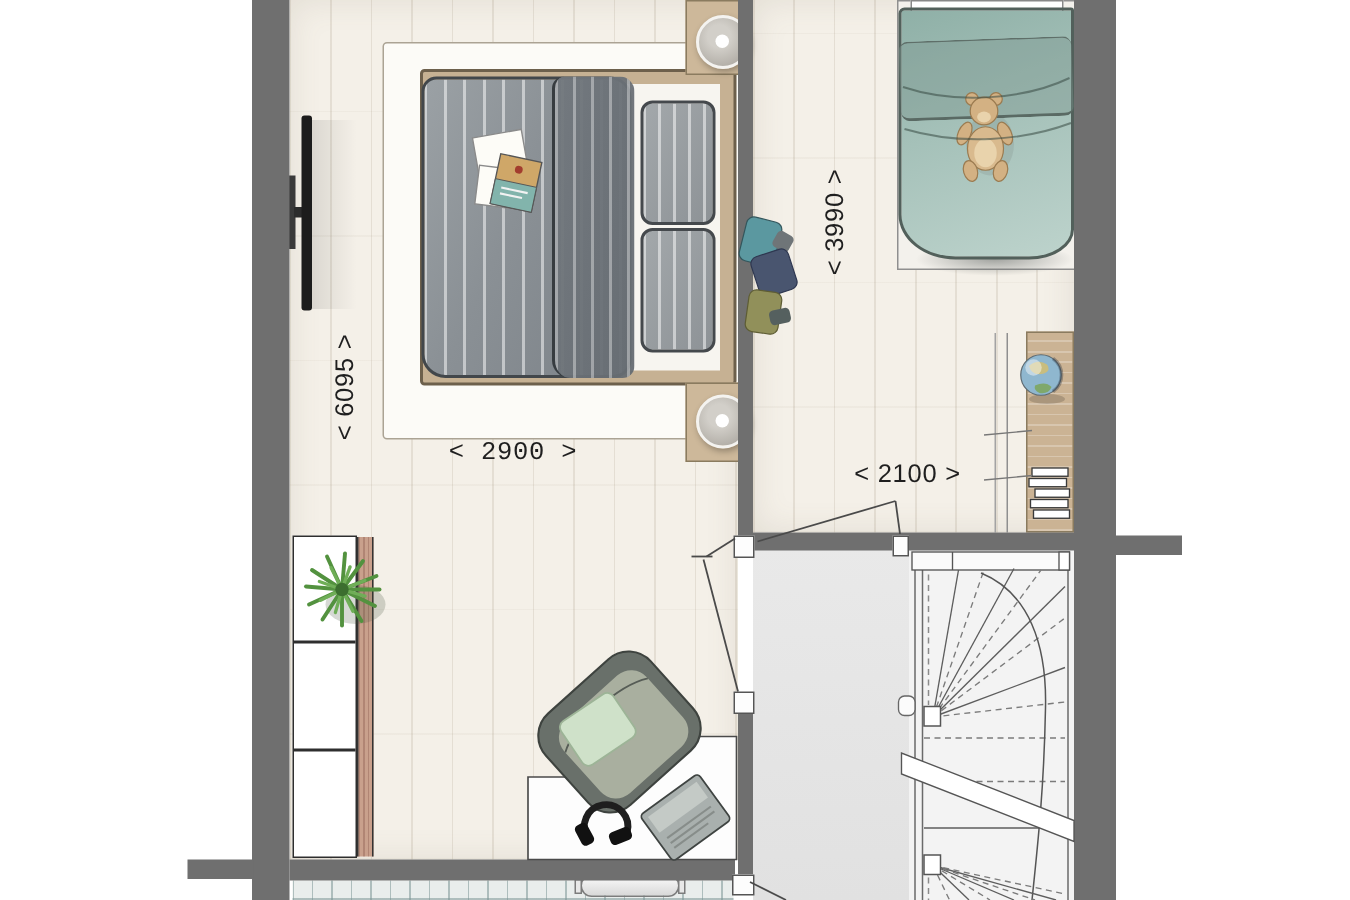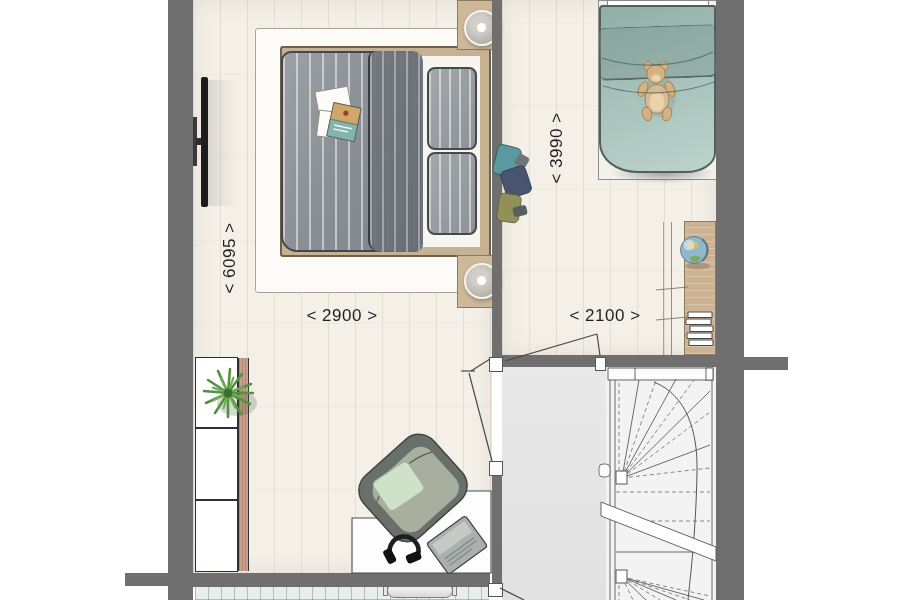--- a/index.html
+++ b/index.html
@@ -296,17 +296,17 @@
       <line x1="492" y1="461" x2="469" y2="373"></line>
       <line x1="461" y1="371" x2="475" y2="371"></line>
       <line x1="471" y1="371" x2="490" y2="359"></line>
       <line x1="505" y1="361" x2="597" y2="334"></line>
       <line x1="597" y1="334" x2="600" y2="356"></line>
       <line x1="500" y1="588" x2="524" y2="600"></line>
     </g>
   </svg>
 
   <div class="abs dim-label vert" style="left:185px;top:248px;">&lt; 6095 &gt;</div>
-  <div class="abs dim-label" style="left:297px;top:306px;">&lt; 2900 &gt;</div>
+  <div class="abs dim-label" style="left:297px;top:293px;font-family:Liberation Mono, monospace;">&lt; 2900 &gt;</div>
   <div class="abs dim-label vert" style="left:512px;top:138px;">&lt; 3990 &gt;</div>
   <div class="abs dim-label" style="left:560px;top:306px;">&lt; 2100 &gt;</div>
 
 </div>
 
 </body></html>

